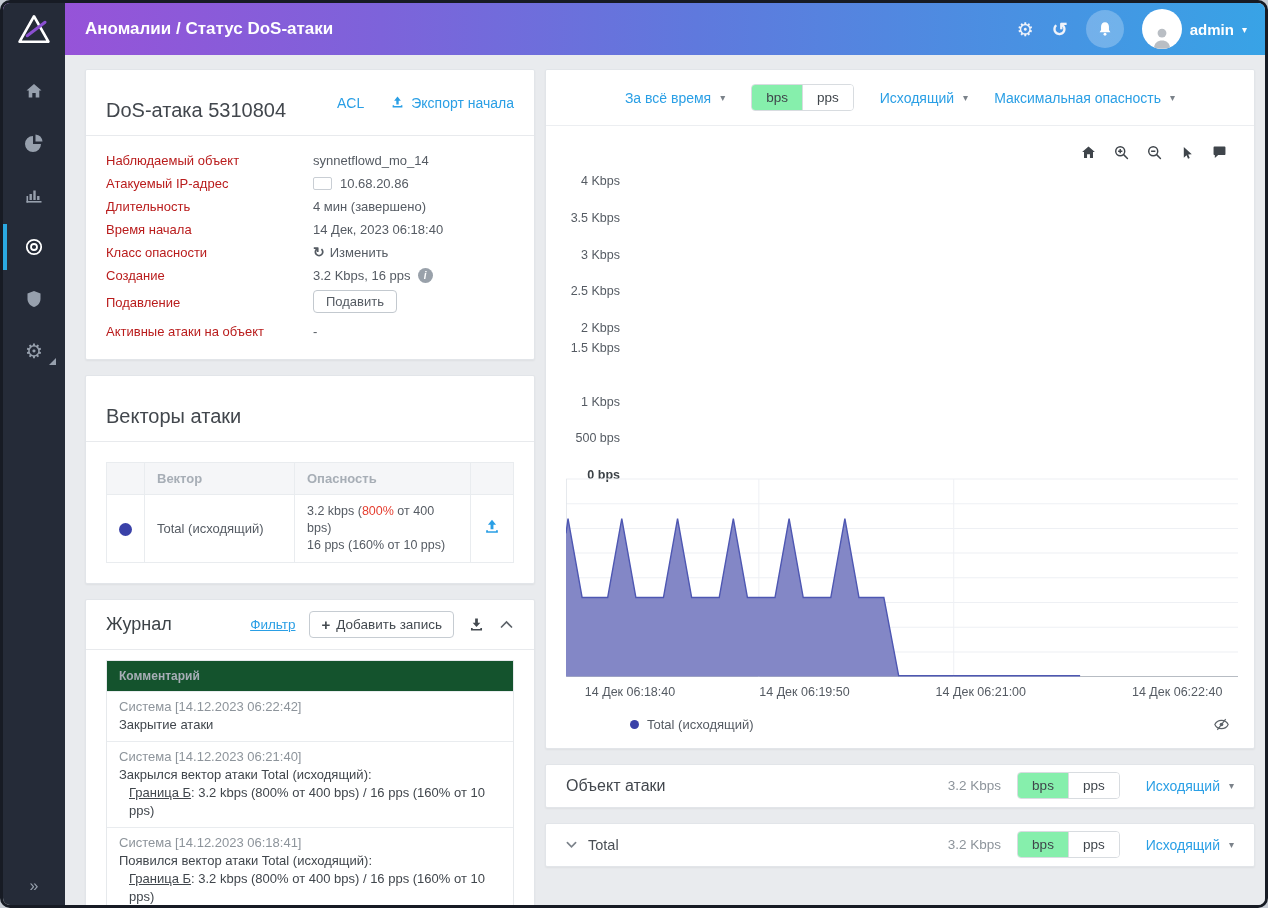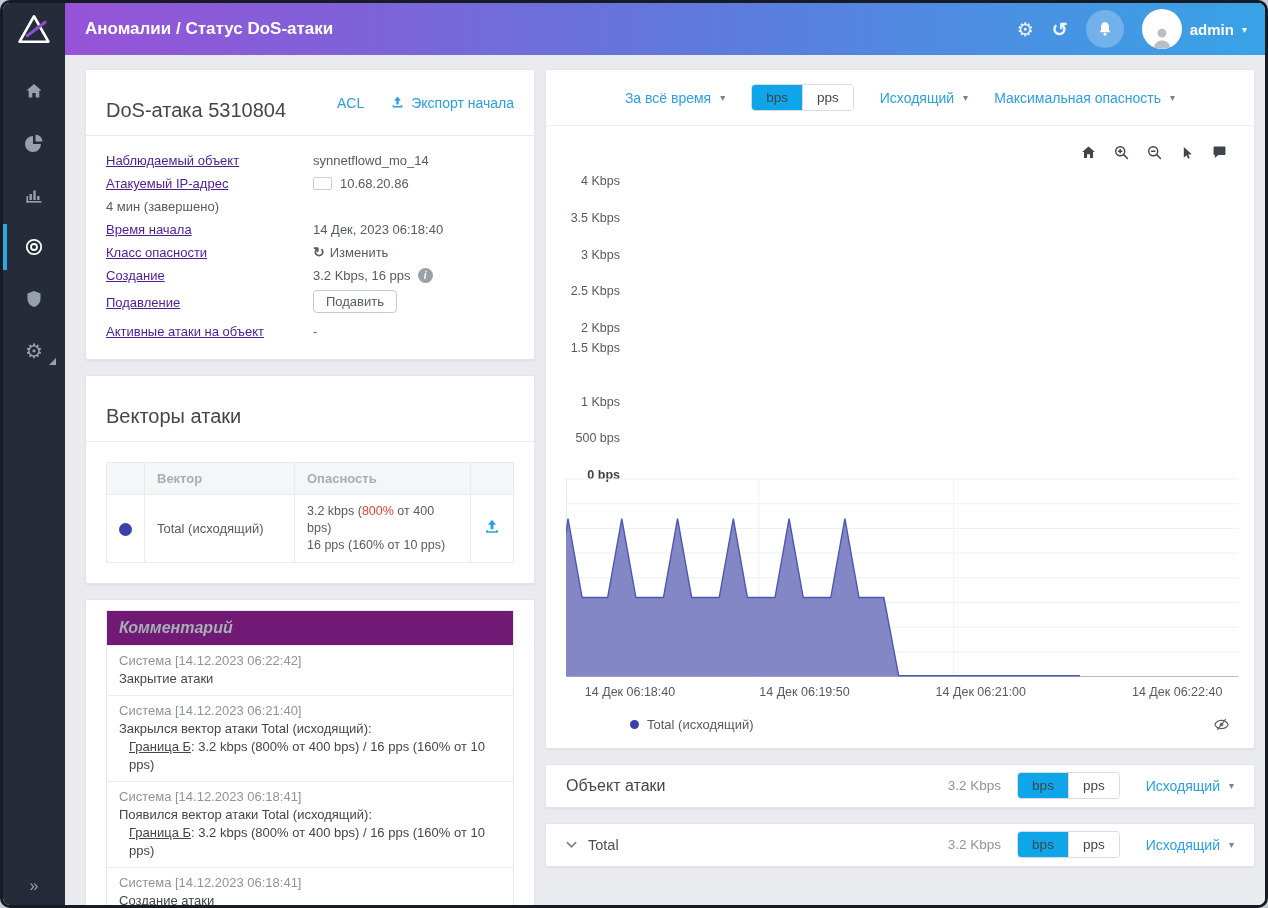--- a/index.html
+++ b/index.html
@@ -36,21 +36,21 @@
   .card { background:#fff; border:1px solid #e2e5e9; border-radius:2px; box-shadow:0 1px 2px rgba(0,0,0,0.05); margin-bottom:15px; }
 
   
   .card-head { display:flex; align-items:center; padding:13px 20px; border-bottom:1px solid #e8eaed; }
   .card-title { font-size:20px; color:#42474d; flex:1;margin-top:16px; }
   .link { color:#2a9fe5; font-size:14px; cursor:pointer; text-decoration:none; }
   .head-links { display:flex; align-items:center; gap:26px; }
   .export-link { display:flex; align-items:center; gap:6px; }
   .attack-fields { padding:13px 20px 16px; }
   .field-row { display:flex; align-items:flex-start; font-size:13px; line-height:23px; }
-  .f-label { width:207px; color:#4c1d95; flex:0 0 auto;text-decoration:underline; }
+  .f-label { width:207px; color:#b91c1c; flex:0 0 auto; }
   .f-value { color:#555b63; display:flex; align-items:center; }
   .ip-box { display:inline-block; width:19px; height:13px; border:1px solid #c9ced4; border-radius:2px; margin-right:8px; background:#fff; cursor:pointer; }
   .refresh-glyph { font-weight:bold; margin-right:5px; font-size:14px; }
   .info-circle { width:15px; height:15px; border-radius:50%; background:#99a1aa; color:#fff; font-size:10px; font-weight:bold; display:inline-flex; align-items:center; justify-content:center; margin-left:7px; cursor:pointer; font-style:italic; }
   .btn { display:inline-block; background:#fff; border:1px solid #c3c9cf; border-radius:4px; padding:3px 12px; font-size:13px; color:#555b63; cursor:pointer; }
   .suppress-row { margin:3px 0 4px; }
 
   
   .vectors-body { padding:20px; }
   table.vec { width:100%; border-collapse:collapse; font-size:13px; }
@@ -64,36 +64,36 @@
 
   
   .journal-head { display:flex; align-items:center; padding:11px 20px; border-bottom:1px solid #e8eaed; }
   .journal-title { font-size:18px; color:#3c4247; flex:1; }
   .journal-head-right { display:flex; align-items:center; gap:14px; }
   .filter-link { font-size:13.5px; text-decoration:underline; cursor:pointer; }
   .add-btn { display:flex; align-items:center; gap:6px; font-size:13.5px; color:#444a50; border:1px solid #c6ccd2; border-radius:4px; padding:5px 11px; background:#fff; cursor:pointer; }
   .plus-glyph { font-size:15px; font-weight:bold; line-height:1; }
   .journal-body { padding:10px 20px 0; }
   .j-table { border:1px solid #e6e9ec; }
-  .j-head { background:#701a75; color:#a7aeb6; font-weight:bold; font-size:16px; padding:8px 12px;font-style:italic; }
+  .j-head { background:#14532d; color:#a7aeb6; font-weight:bold; font-size:12px; padding:8px 12px; }
   .j-entry { padding:6px 12px 7px; border-top:1px solid #e9ecef; font-size:13px; }
   .j-meta { color:#8d949b; line-height:18px; }
   .j-text { color:#40464c; line-height:18px; }
   .j-bound { color:#40464c; line-height:18px; padding-left:10px; }
   .j-bound .blabel { text-decoration:underline; cursor:pointer;text-align:right; }
   .caret-g { color:#7b828a; font-size:10px; }
 
   
   .chart-controls { height:56px; display:flex; align-items:center; justify-content:center; gap:26px; border-bottom:1px solid #eceef1;text-align:right; }
   .dd { display:flex; align-items:center; gap:9px; cursor:pointer; }
   .dd-label { color:#2a9fe5; font-size:14px; }
   .toggle { display:flex; border:1px solid #d8dce0; border-radius:4px; overflow:hidden; background:#fff; }
   .t-opt { padding:5px 14px; font-size:13.5px; color:#3f454b; cursor:pointer; background:#fff; }
   .t-opt + .t-opt { border-left:1px solid #d8dce0; }
-  .t-opt.selected { background:#0ea5e9; }
+  .t-opt.selected { background:#86efac; }
   .chart-toolbar { display:flex; justify-content:flex-end; align-items:center; gap:16px; padding:18px 26px 4px 0; }
   .tool-ic { color:#3f454b; cursor:pointer; }
   .chart-area { display:flex; padding:10px 16px 0 20px;flex-direction:column; }
   .y-axis { width:64px; position:relative; height:300px; flex:0 0 auto; }
   .y-tick { position:absolute; right:10px; transform:translateY(-50%); font-size:12.5px; color:#555b63; white-space:nowrap; }
   .y-tick.zero { font-weight:bold; color:#3c4247; }
   .plot { flex:1; height:300px; position:relative; }
   .plot svg { width:100%; height:100%; display:block; }
   .x-axis { position:relative; height:22px; margin:8px 16px 0 84px; }
   .x-tick { position:absolute; transform:translateX(-50%); font-size:12.5px; color:#555b63; white-space:nowrap; }
@@ -213,20 +213,21 @@
               <a class="f-value link" style="font-size:13px;">synnetflowd_mo_14</a>
             </div>
             <div class="field-row">
               <span class="f-label">Атакуемый IP-адрес</span>
               <span class="f-value">
                 <span class="ip-box"></span>
                 <span>10.68.20.86</span>
               </span>
             </div>
             <div class="field-row">
+              <span class="f-label">Длительность</span>
               <span class="f-value">4 мин (завершено)</span>
             </div>
             <div class="field-row">
               <span class="f-label">Время начала</span>
               <span class="f-value">14 Дек, 2023  06:18:40</span>
             </div>
             <div class="field-row">
               <span class="f-label">Класс опасности</span>
               <a class="f-value link" style="font-size:13px;">
                 <span class="refresh-glyph">↻</span>
@@ -281,20 +282,37 @@
                       <path d="M3.5 13.5 V16.5 H16.5 V13.5 H14.5 V14.8 H5.5 V13.5 Z"></path>
                     </svg>
                   </td>
                 </tr>
               </tbody>
             </table>
           </div>
         </div>
 
         <div class="card">
+          <div class="journal-head">
+            <div class="journal-title">Журнал</div>
+            <div class="journal-head-right">
+              <a class="link filter-link">Фильтр</a>
+              <button class="add-btn">
+                <span class="plus-glyph">+</span>
+                <span>Добавить запись</span>
+              </button>
+              <svg width="17" height="17" viewBox="0 0 20 20" fill="#444a50">
+                <path d="M8.4 3 H11.6 V8 H14.5 L10 13 L5.5 8 H8.4 Z"></path>
+                <path d="M3.5 14 V17 H16.5 V14 H14.5 V15.3 H5.5 V14 Z"></path>
+              </svg>
+              <svg width="15" height="13" viewBox="0 0 18 13" fill="none" stroke="#5c6268" stroke-width="2" stroke-linecap="round">
+                <polyline points="3,9.5 9,3.5 15,9.5"></polyline>
+              </svg>
+            </div>
+          </div>
           <div class="journal-body">
             <div class="j-table">
               <div class="j-head">Комментарий</div>
               <div class="j-entry">
                 <div class="j-meta">Система [14.12.2023 06:22:42]</div>
                 <div class="j-text">Закрытие атаки</div>
               </div>
               <div class="j-entry">
                 <div class="j-meta">Система [14.12.2023 06:21:40]</div>
                 <div class="j-text">Закрылся вектор атаки Total (исходящий):</div>

